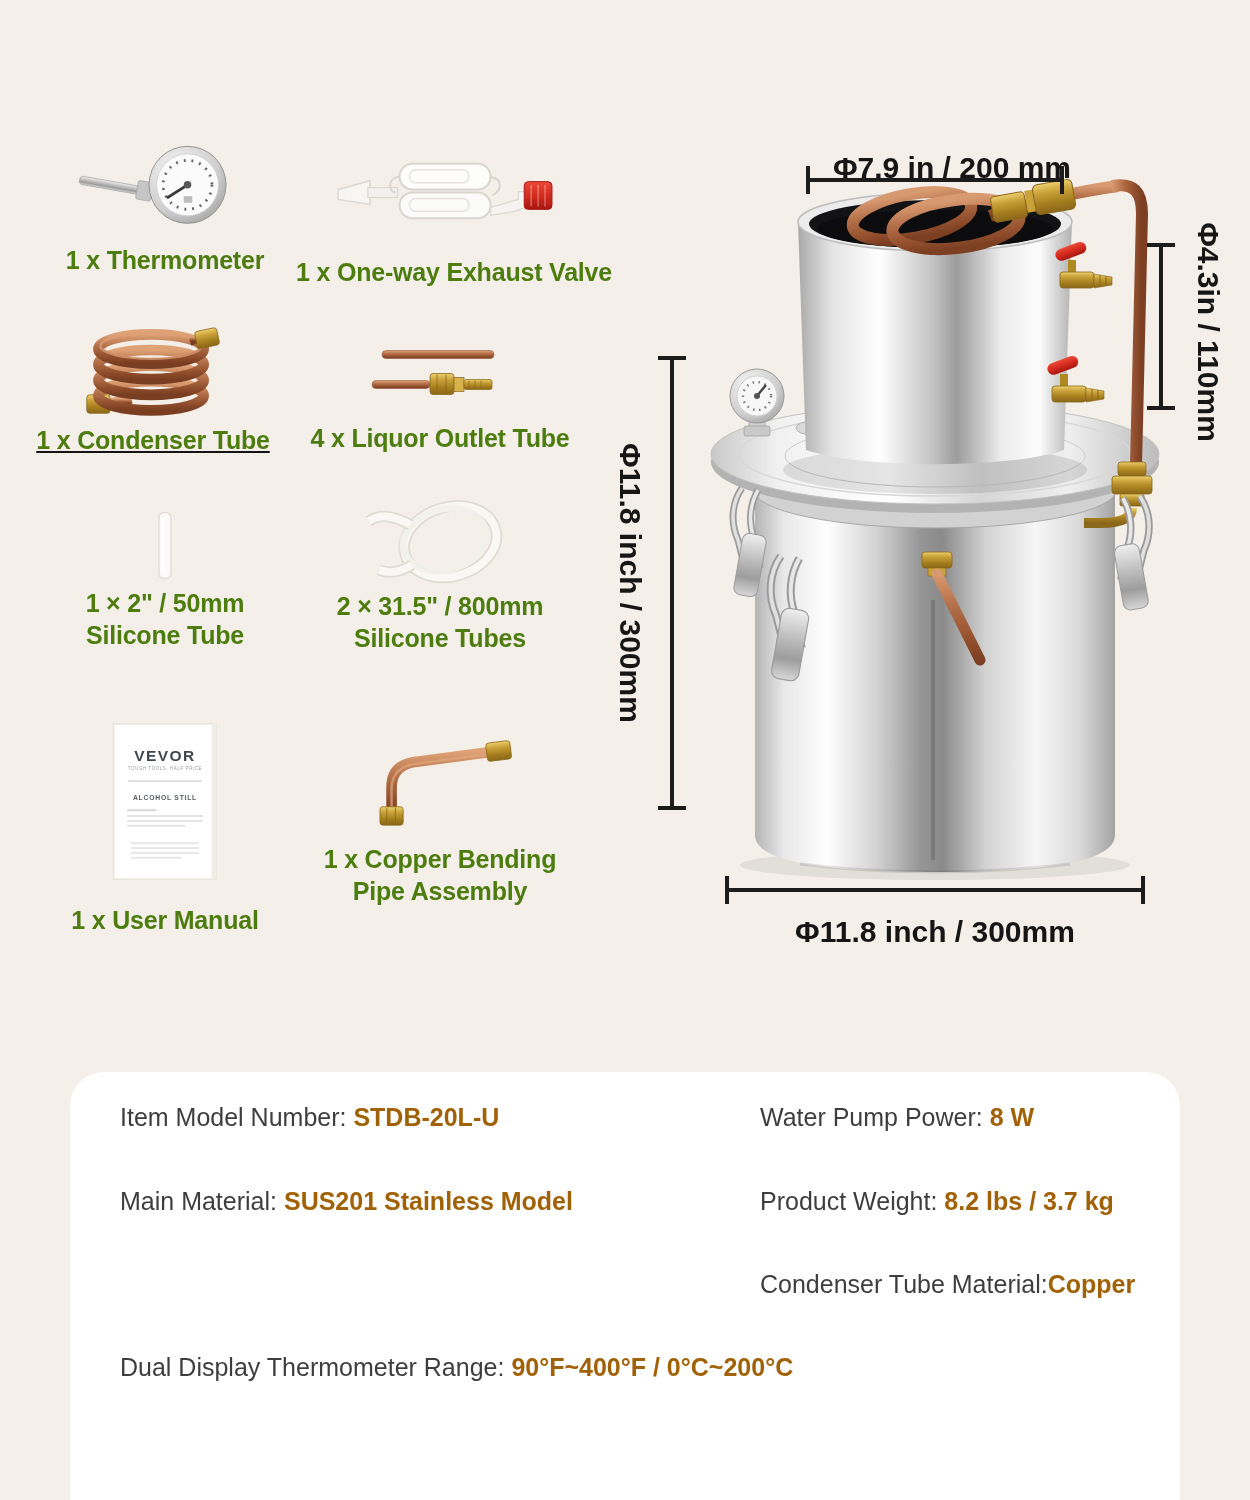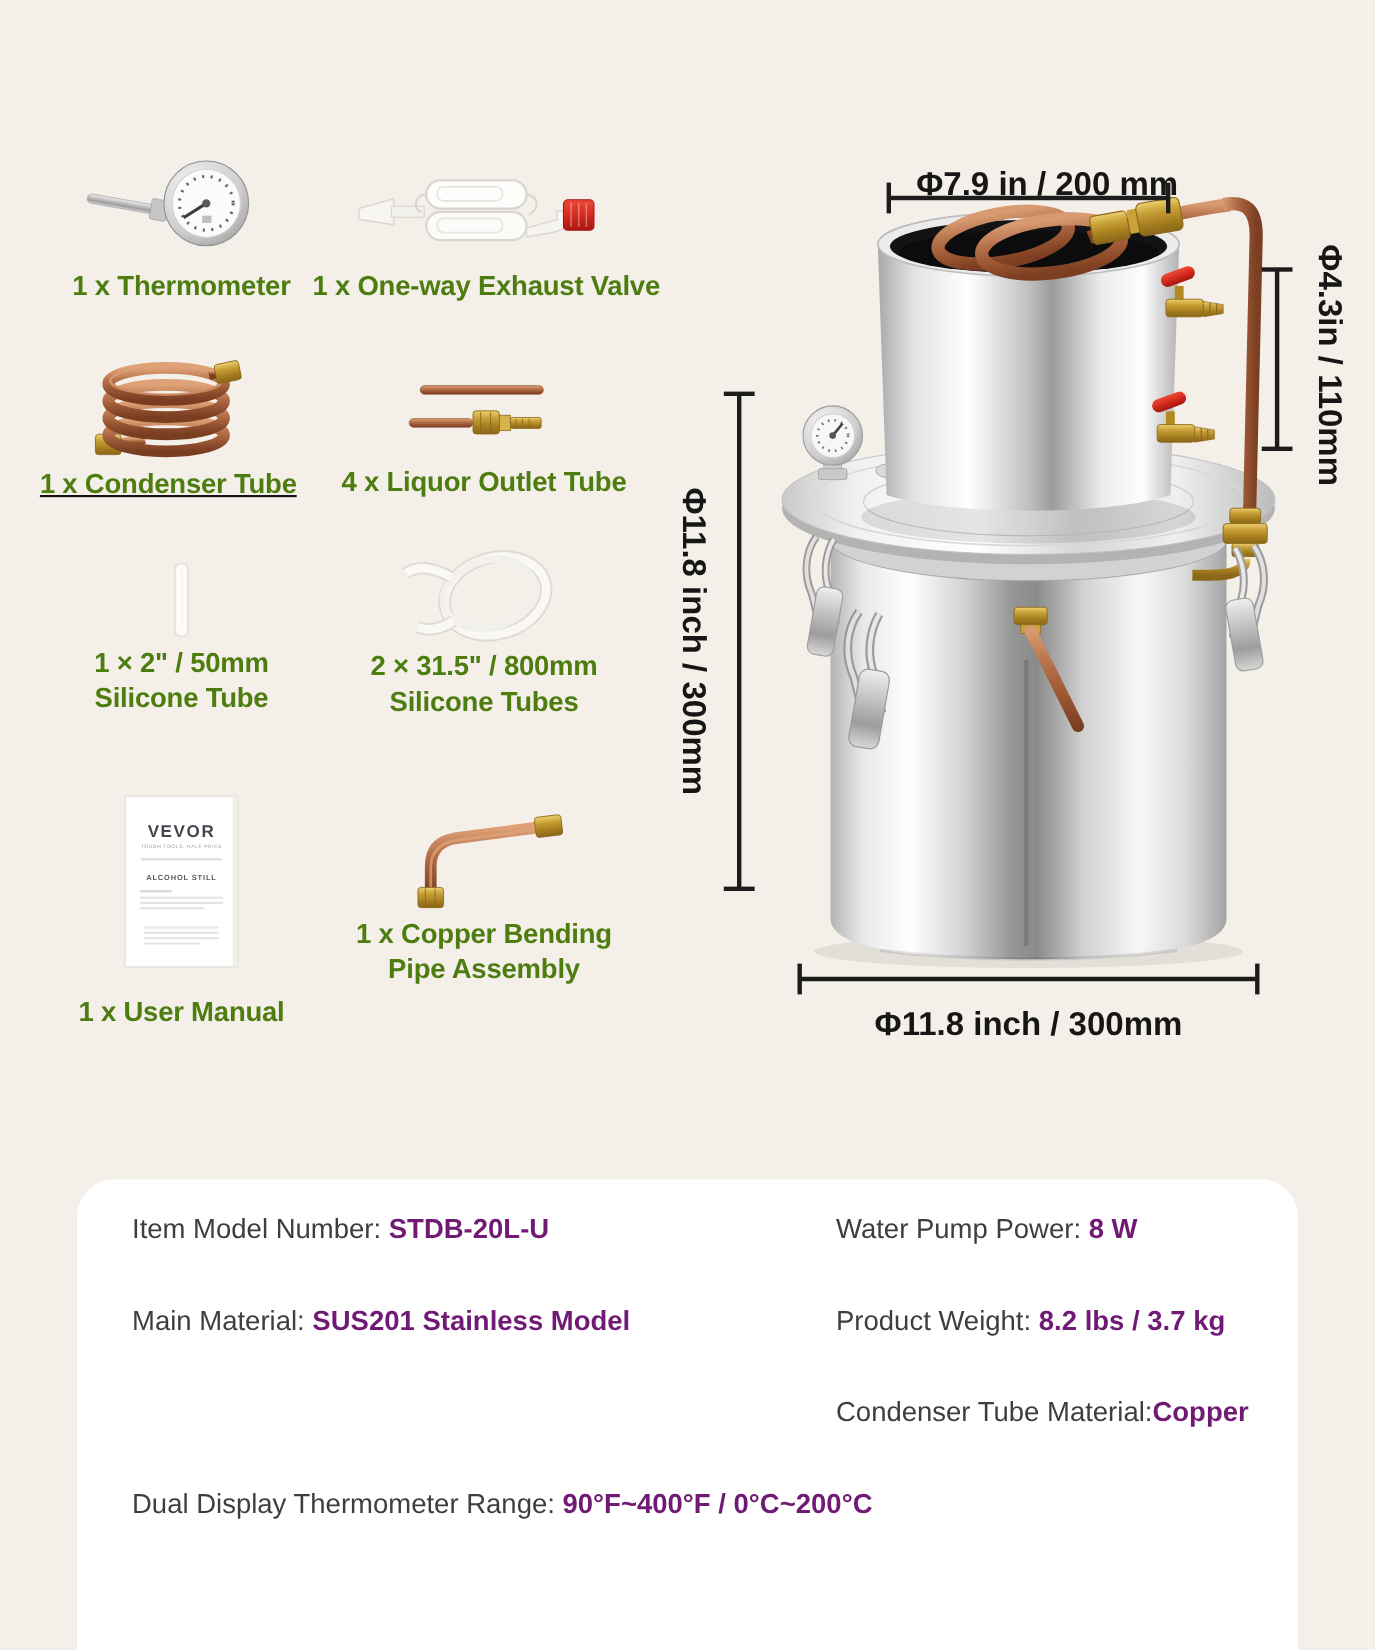--- a/index.html
+++ b/index.html
@@ -25,21 +25,21 @@
   .dim-label.rot{transform:translate(-50%,-50%) rotate(90deg);}
   
   .card{
     position:absolute;left:70px;top:1072px;width:1110px;height:470px;
     background:#FFFFFF;border-radius:34px;
   }
   .spec{
     position:absolute;font-size:25px;line-height:34px;white-space:nowrap;
   }
   .spec .lbl{color:#3E3E3E;font-weight:400;}
-  .spec .val{color:#701a75;font-weight:700;}
+  .spec .val{color:#a16207;font-weight:700;}
   
   .sv-text{font-family:"Liberation Sans","DejaVu Sans",sans-serif;}
 </style>
 </head>
 <body>
 
 <svg width="0" height="0" style="position:absolute" aria-hidden="true">
   <defs>
     <linearGradient id="steelV" x1="0" y1="0" x2="1" y2="0">
       <stop offset="0" stop-color="#b4b4b4"></stop>
@@ -130,21 +130,21 @@
     <circle cx="124" cy="52" r="41" fill="url(#dialRim)" stroke="#8f8f8f"></circle>
     <circle cx="124" cy="52" r="33" fill="#fbfbfb" stroke="#cfcfcf"></circle>
     <circle cx="124" cy="52" r="26" fill="none" stroke="#666" stroke-width="3" stroke-dasharray="2,6.4"></circle>
     <line x1="124" y1="52" x2="102" y2="66" stroke="#3a3a3a" stroke-width="3"></line>
     <circle cx="124" cy="52" r="4" fill="#5a5a5a"></circle>
     <rect x="120" y="64" width="9" height="7" fill="#8a8a8a" opacity="0.55"></rect>
   </svg>
   <div class="caption">1 x Thermometer</div>
 </div>
 
-<div class="part" style="left:292px;top:150px;width:300px;">
+<div class="part" style="left:304px;top:150px;width:300px;gap:12px;">
   <svg width="250" height="94" viewBox="0 0 250 95">
     <polygon points="8,40 40,31 40,55 8,50" fill="#f7f6f3" stroke="#dcd8d1" stroke-width="1.5"></polygon>
     <rect x="38" y="38" width="30" height="10" fill="#f2f1ee" stroke="#dcd8d1" stroke-width="1.2"></rect>
     <path d="M66,43 C58,43 58,27 70,27" fill="none" stroke="#d9d6cf" stroke-width="2"></path>
     <rect x="70" y="14" width="92" height="26" rx="13" fill="#fdfdfc" stroke="#d9d6cf" stroke-width="2"></rect>
     <rect x="70" y="43" width="92" height="26" rx="13" fill="#fbfbf9" stroke="#d9d6cf" stroke-width="2"></rect>
     <rect x="80" y="20" width="60" height="13" rx="6" fill="none" stroke="#e6e3dc" stroke-width="1.5"></rect>
     <rect x="80" y="49" width="60" height="13" rx="6" fill="none" stroke="#e6e3dc" stroke-width="1.5"></rect>
     <path d="M162,27 C174,29 174,40 164,46" fill="none" stroke="#d9d6cf" stroke-width="2"></path>
     <polygon points="162,58 190,50 190,42 198,42 198,58 186,62 162,66" fill="#f5f4f1" stroke="#dcd8d1" stroke-width="1.3"></polygon>
@@ -234,21 +234,21 @@
 
 <div class="part" style="left:290px;top:737px;width:300px;">
   <svg width="160" height="92" viewBox="0 0 160 95">
     <path d="M30,80 L30,52 Q30,30 52,26 L136,15" fill="none" stroke="url(#copH)" stroke-width="11"></path>
     <path d="M30,78 L30,52 Q31,32 53,28 L134,17" fill="none" stroke="#dfa47b" stroke-width="2.5" opacity="0.75"></path>
     <rect x="18" y="72" width="24" height="19" rx="3" fill="url(#brassG)" stroke="#8a671a" stroke-width="0.8"></rect>
     <line x1="25" y1="73" x2="25" y2="90" stroke="#8a671a" stroke-width="0.8"></line>
     <line x1="34" y1="73" x2="34" y2="90" stroke="#8a671a" stroke-width="0.8"></line>
     <rect x="128" y="5" width="25" height="19" rx="3" fill="url(#brassG)" stroke="#8a671a" stroke-width="0.8" transform="rotate(-7 140 14)"></rect>
   </svg>
-  <div class="caption" style="margin-top:4px">1 x Copper Bending</div>
+  <div class="caption" style="margin-top:14px">1 x Copper Bending</div>
   <div class="caption">Pipe Assembly</div>
 </div>
 
 <svg class="abs" style="left:560px;top:120px;" width="690" height="870" viewBox="0 0 690 870">
 
   <ellipse cx="375" cy="745" rx="195" ry="15" fill="#000000" opacity="0.07"></ellipse>
 
   <path d="M195,358 L195,715 C195,738 245,752 375,752 C505,752 555,738 555,715 L555,358 Z" fill="url(#steelV)"></path>
   <rect x="371" y="480" width="4" height="260" fill="#3c3c3c" opacity="0.25"></rect>
   <path d="M240,744 Q375,760 510,744" stroke="#000" opacity="0.1" stroke-width="3" fill="none"></path>

